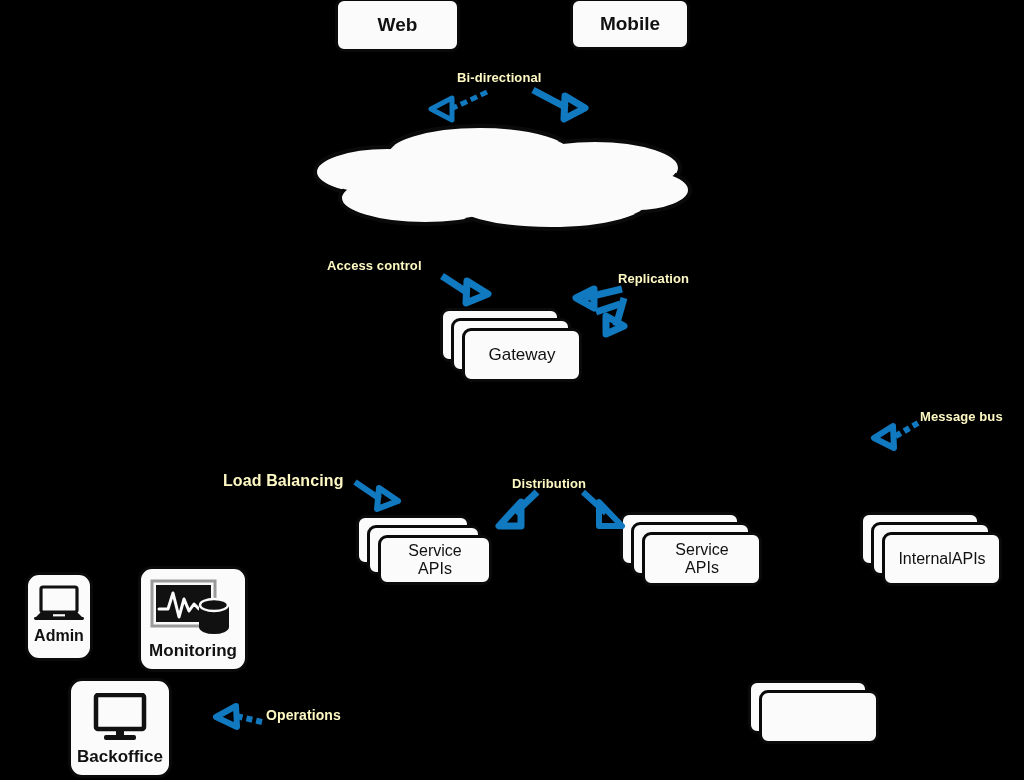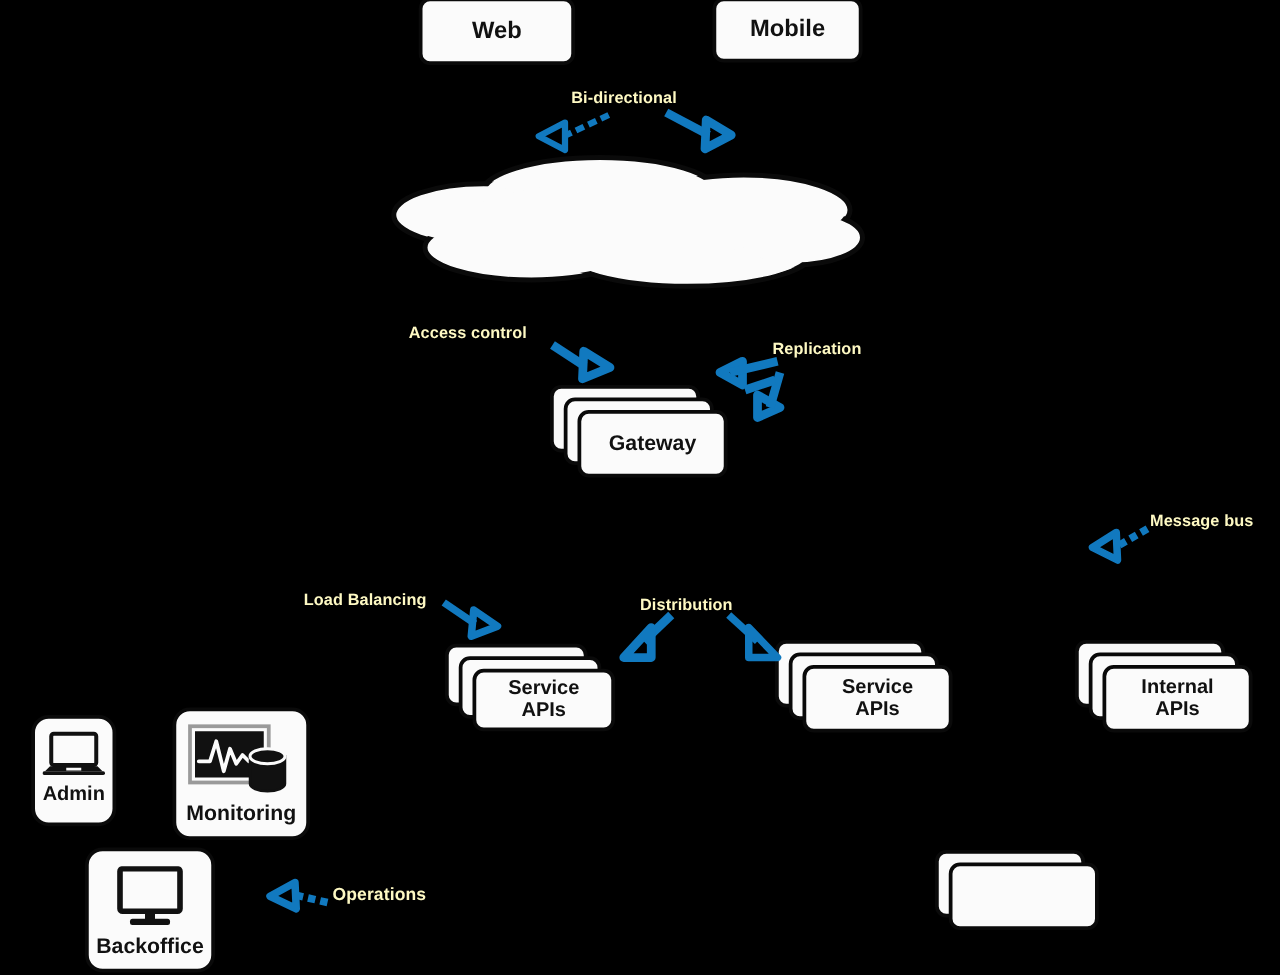--- a/index.html
+++ b/index.html
@@ -37,21 +37,21 @@
     background:#fbfbfb;
     border:3px solid #0a0a0a;
     border-radius:9px;
     box-sizing:border-box;
   }
   .stack .card.c1{left:0;top:0;}
   .stack .card.c2{left:11px;top:10px;}
   .stack .card.c3{
     left:22px;top:20px;
     display:flex;align-items:center;justify-content:center;
-    color:#111;font-weight:bold;text-align:left;line-height:1.15;
+    color:#111;font-weight:normal;text-align:left;line-height:1.15;
   }
 
   
   .cloud{position:absolute;z-index:4;}
 
   
   .anno{
     position:absolute;
     color:#fef9c3;
     font-weight:bold;
@@ -161,21 +161,21 @@
 
   <div class="anno" style="left:920px;top:409px;font-size:13px;">Message bus</div>
 
   <svg class="arrow" style="left:866px;top:418px;" width="62" height="40" viewBox="0 0 62 40">
     <g fill="none" stroke="#1179bf" stroke-width="6" stroke-linejoin="round">
       <path d="M52 5 L28 19" stroke-dasharray="6 4"></path>
       <path d="M27 8 L8 20 L28 30 Z"></path>
     </g>
   </svg>
 
-  <div class="anno" style="left:243px;top:472px;font-size:13px;">Load Balancing</div>
+  <div class="anno" style="left:223px;top:472px;font-size:16px;">Load Balancing</div>
 
   <svg class="arrow" style="left:350px;top:479px;" width="58" height="44" viewBox="0 0 58 44">
     <g fill="none" stroke="#1179bf" stroke-width="6" stroke-linejoin="round">
       <path d="M5 3 L30 20"></path>
       <path d="M29 9 L48 22 L27 30 Z"></path>
     </g>
   </svg>
 
   <div class="anno" style="left:512px;top:476px;font-size:13px;">Distribution</div>
 
@@ -206,21 +206,21 @@
     <div class="card c2" style="width:120px;height:54px;"></div>
     <div class="card c3" style="width:120px;height:54px;font-size:16px;flex-direction:column;">
       <span>Service</span>
       <span>APIs</span>
     </div>
   </div>
 
   <div class="stack" style="left:860px;top:512px;width:145px;height:78px;">
     <div class="card c1" style="width:120px;height:54px;"></div>
     <div class="card c2" style="width:120px;height:54px;"></div>
-    <div class="card c3" style="width:120px;height:54px;font-size:16px;flex-direction:column;">
+    <div class="card c3" style="width:120px;height:54px;font-size:16px;flex-direction:row;">
       <span>Internal</span>
       <span>APIs</span>
     </div>
   </div>
 
   <div class="stack" style="left:748px;top:680px;width:145px;height:78px;">
     <div class="card c1" style="width:120px;height:54px;"></div>
     <div class="card c2" style="width:120px;height:54px;"></div>
   </div>
 

